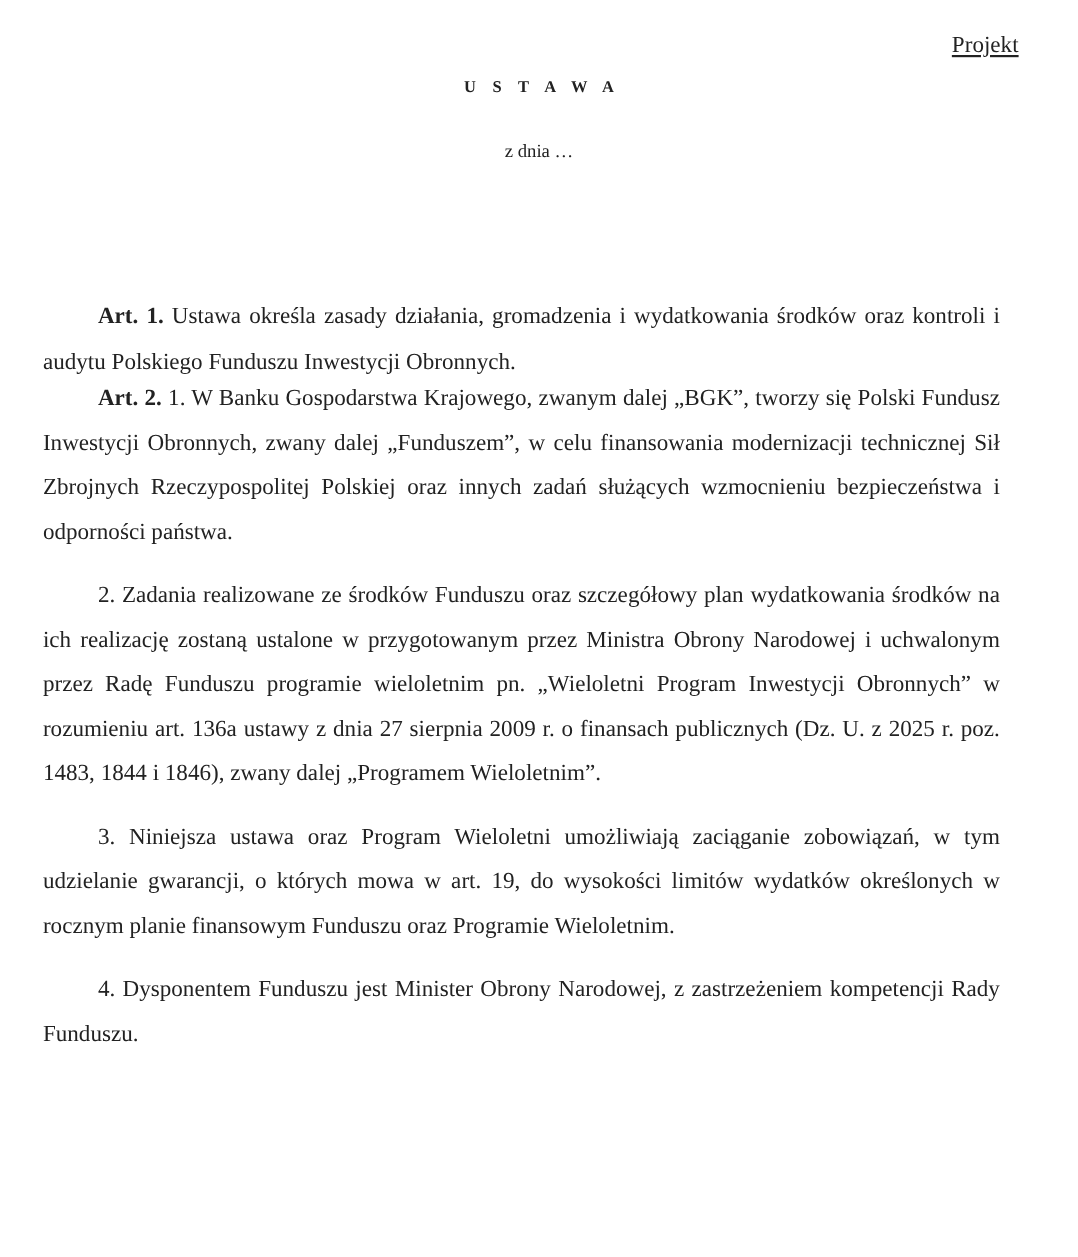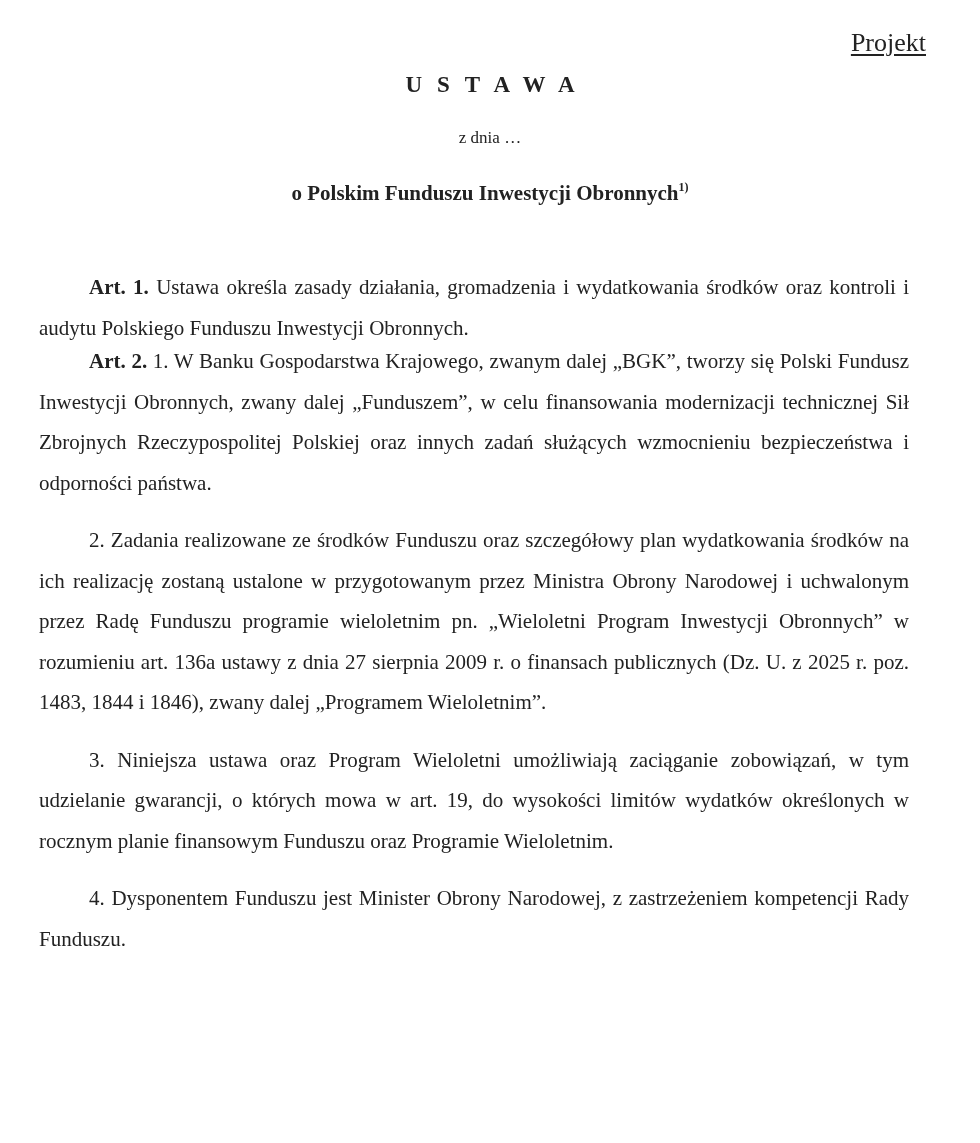--- a/index.html
+++ b/index.html
@@ -18,32 +18,32 @@
     .page {
       position: absolute;
       left: 0; top: 0;
       width: 980px;
       height: 1143px;
     }
     .projekt {
       position: absolute;
       right: 54px;
       top: 28px;
-      font-size: 26px;
+      font-size: 21px;
       text-decoration: underline;
       text-underline-offset: 3px;
       color: #222;
     }
     .title {
       position: absolute;
       left: 0; right: 0;
       top: 72px;
       text-align: center;
       font-weight: bold;
-      font-size: 23px;
+      font-size: 15px;
       letter-spacing: 15px;
       padding-left: 15px;
       color: #222;
     }
     .date {
       position: absolute;
       left: 0; right: 0;
       top: 128px;
       text-align: center;
       font-size: 17px;
@@ -85,23 +85,20 @@
 <body>
 
 <div class="page">
 
   <div class="projekt">Projekt</div>
 
   <div class="title">USTAWA</div>
 
   <div class="date">z dnia …</div>
 
-  <div class="subject">
-    <span>o Polskim Funduszu Inwestycji Obronnych</span><sup>1)</sup>
-  </div>
 
   <div class="body art1">
     <p><span class="art-label">Art. 1.</span> <span>Ustawa określa zasady działania, gromadzenia i wydatkowania środków oraz kontroli i audytu Polskiego Funduszu Inwestycji Obronnych.</span></p>
   </div>
 
   <div class="body art2">
     <p><span class="art-label">Art. 2.</span> <span>1. W Banku Gospodarstwa Krajowego, zwanym dalej „BGK”, tworzy się Polski Fundusz Inwestycji Obronnych, zwany dalej „Funduszem”, w celu finansowania modernizacji technicznej Sił Zbrojnych Rzeczypospolitej Polskiej oraz innych zadań służących wzmocnieniu bezpieczeństwa i odporności państwa.</span></p>
     <p><span>2. Zadania realizowane ze środków Funduszu oraz szczegółowy plan wydatkowania środków na ich realizację zostaną ustalone w przygotowanym przez Ministra Obrony Narodowej i uchwalonym przez Radę Funduszu programie wieloletnim pn. „Wieloletni Program Inwestycji Obronnych” w rozumieniu art. 136a ustawy z dnia 27 sierpnia 2009 r. o finansach publicznych (Dz. U. z 2025 r. poz. 1483, 1844 i 1846), zwany dalej „Programem Wieloletnim”.</span></p>
     <p><span>3. Niniejsza ustawa oraz Program Wieloletni umożliwiają zaciąganie zobowiązań, w tym udzielanie gwarancji, o których mowa w art. 19, do wysokości limitów wydatków określonych w rocznym planie finansowym Funduszu oraz Programie Wieloletnim.</span></p>
     <p><span>4. Dysponentem Funduszu jest Minister Obrony Narodowej, z zastrzeżeniem kompetencji Rady Funduszu.</span></p>

